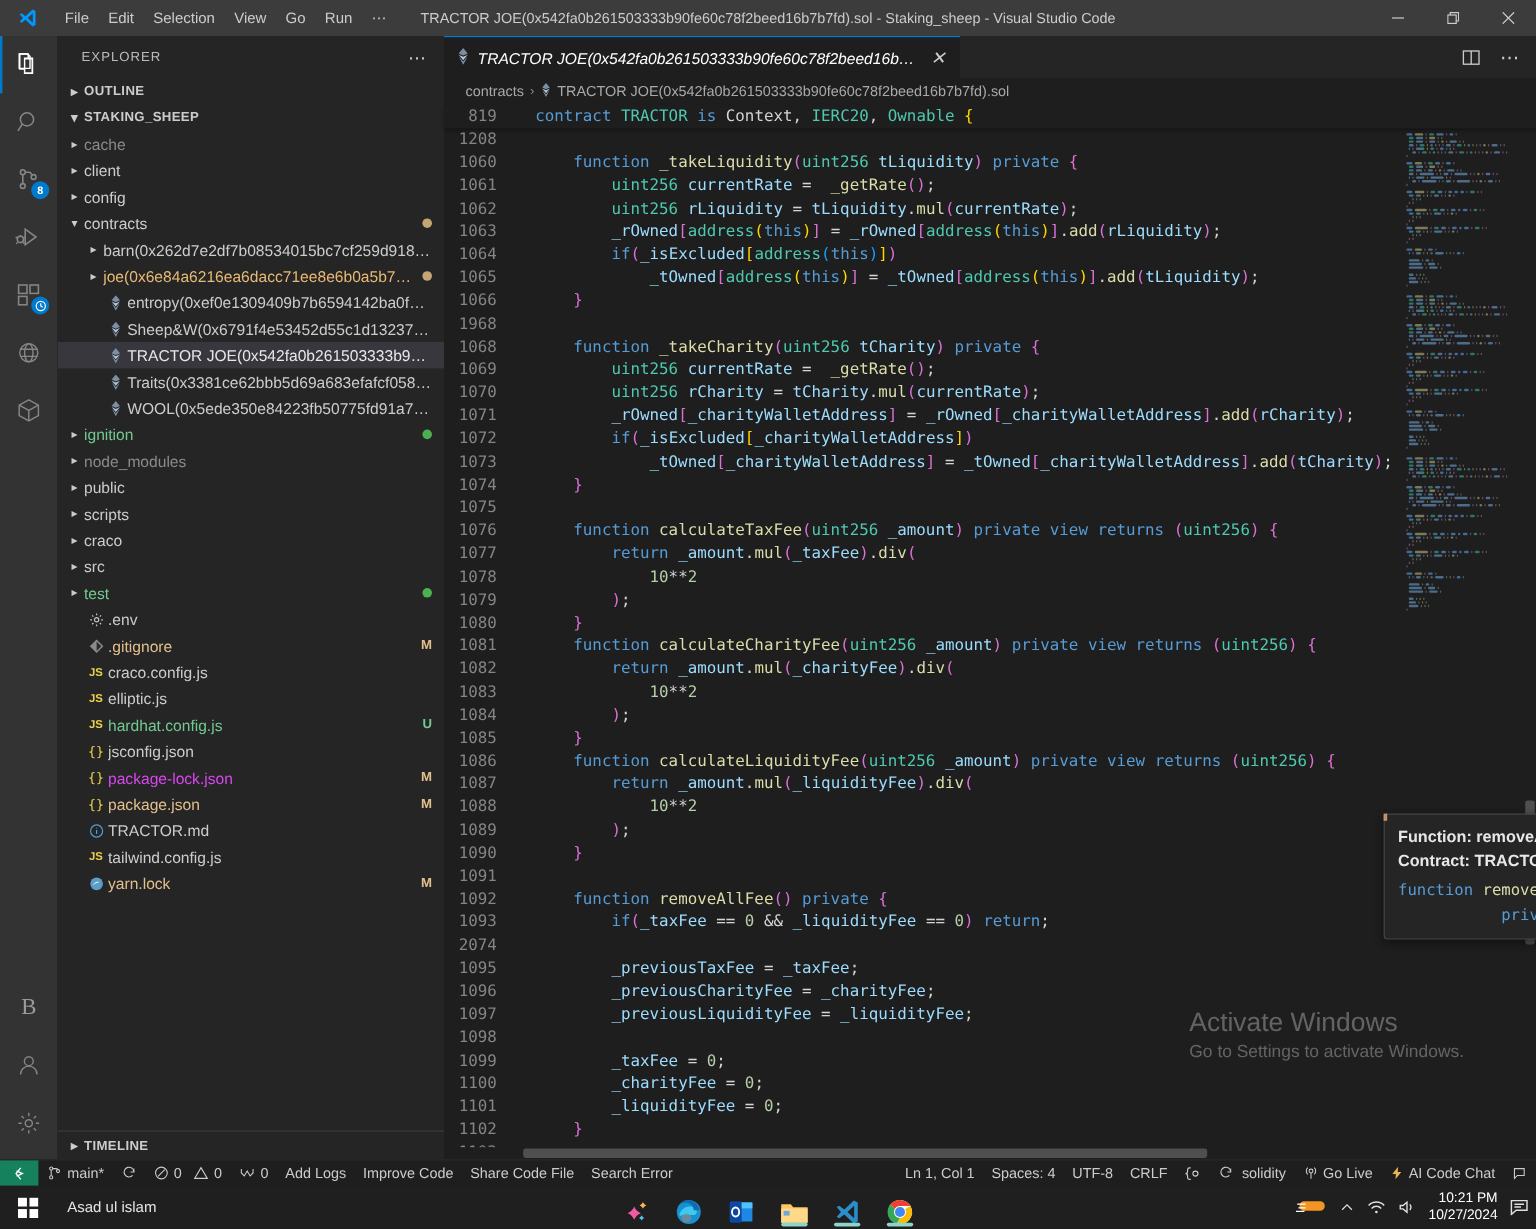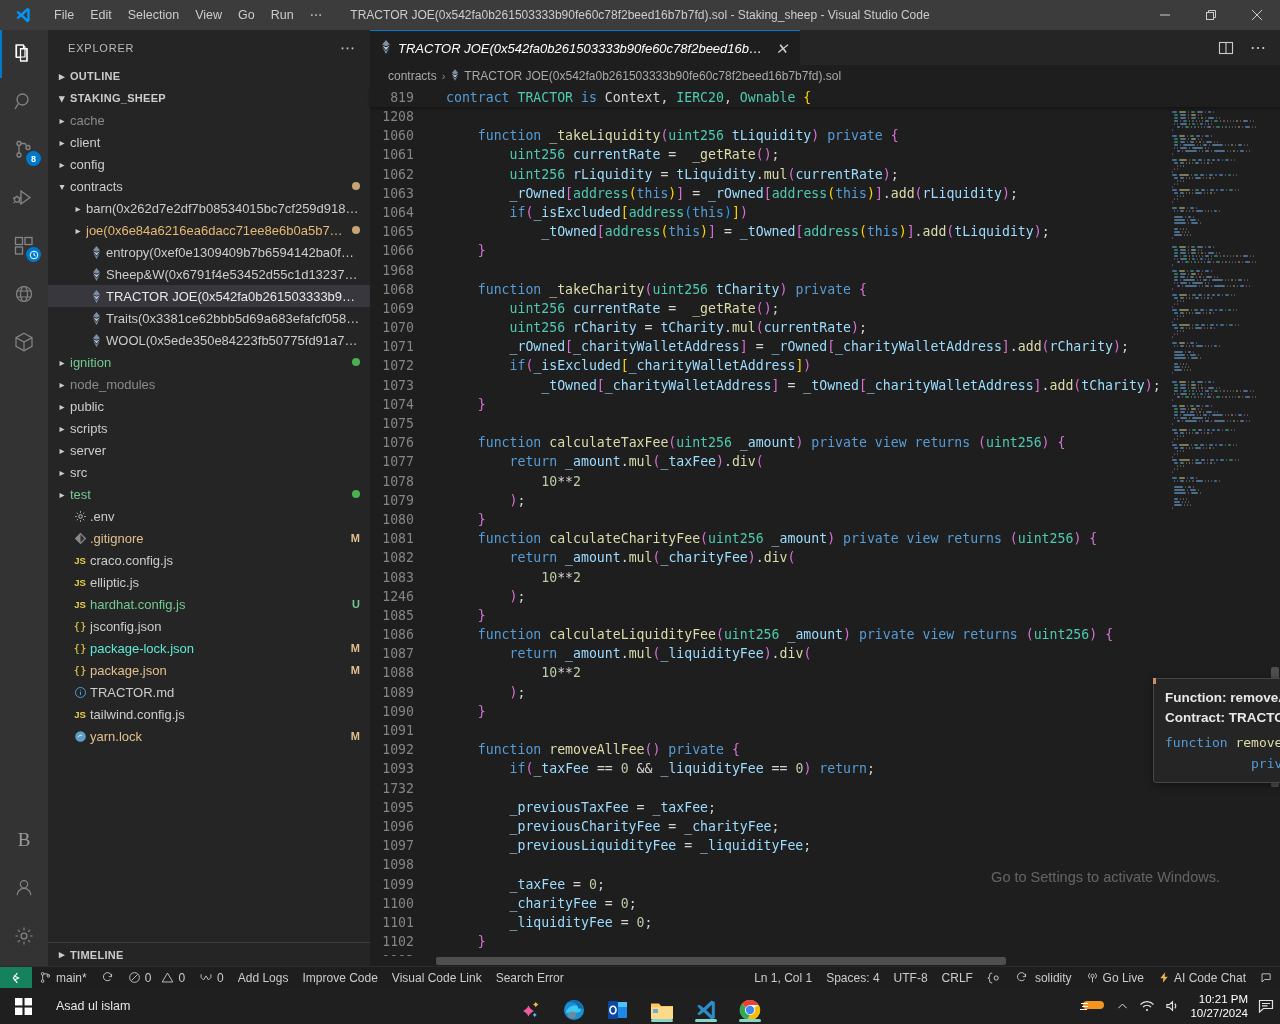--- a/index.html
+++ b/index.html
@@ -406,21 +406,21 @@
           <div class="trow" style="padding-left: 6px;">
             <span class="tw">▸</span>
             <span class="tlabel" style="color: rgb(204, 204, 204);">public</span>
           </div>
           <div class="trow" style="padding-left: 6px;">
             <span class="tw">▸</span>
             <span class="tlabel" style="color: rgb(204, 204, 204);">scripts</span>
           </div>
           <div class="trow" style="padding-left: 6px;">
             <span class="tw">▸</span>
-            <span class="tlabel" style="color: rgb(204, 204, 204);">server</span>
+            <span class="tlabel" style="color: rgb(204, 204, 204);">craco</span>
           </div>
           <div class="trow" style="padding-left: 6px;">
             <span class="tw">▸</span>
             <span class="tlabel" style="color: rgb(204, 204, 204);">src</span>
           </div>
           <div class="trow" style="padding-left: 6px;">
             <span class="tw">▸</span>
             <span class="tlabel" style="color: rgb(115, 201, 145);">test</span>
             <span class="dot" style="background: rgb(76, 175, 80);"></span>
           </div>
@@ -472,21 +472,21 @@
             <span class="ficon">
               <span style="color:#e9d04b;font-size:11px;font-family:'DejaVu Sans Mono',monospace;">{}</span>
             </span>
             <span class="tlabel" style="color: rgb(204, 204, 204);">jsconfig.json</span>
           </div>
           <div class="trow" style="padding-left: 6px;">
             <span class="tw"></span>
             <span class="ficon">
               <span style="color:#e9d04b;font-size:11px;font-family:'DejaVu Sans Mono',monospace;">{}</span>
             </span>
-            <span class="tlabel" style="color: #5eead4;">package-lock.json</span>
+            <span class="tlabel" style="color: #d946ef;">package-lock.json</span>
             <span class="status" style="color: rgb(226, 192, 141);">M</span>
           </div>
           <div class="trow" style="padding-left: 6px;">
             <span class="tw"></span>
             <span class="ficon">
               <span style="color:#e9d04b;font-size:11px;font-family:'DejaVu Sans Mono',monospace;">{}</span>
             </span>
             <span class="tlabel" style="color: rgb(226, 192, 141);">package.json</span>
             <span class="status" style="color: rgb(226, 192, 141);">M</span>
           </div>
@@ -591,31 +591,31 @@
               <div class="cl"><span class="ln">1074</span><span class="ctext"><span class="plain">    </span><span class="paren1">}</span></span></div>
               <div class="cl"><span class="ln">1075</span><span class="ctext">&nbsp;</span></div>
               <div class="cl"><span class="ln">1076</span><span class="ctext"><span class="plain">    </span><span class="kw">function </span><span class="fn">calculateTaxFee</span><span class="paren1">(</span><span class="type">uint256</span><span class="var"> _amount</span><span class="paren1">)</span><span class="plain"> </span><span class="kw">private</span><span class="plain"> </span><span class="kw">view</span><span class="plain"> </span><span class="kw">returns</span><span class="plain"> </span><span class="paren1">(</span><span class="type">uint256</span><span class="paren1">)</span><span class="plain"> </span><span class="paren1">{</span></span></div>
               <div class="cl"><span class="ln">1077</span><span class="ctext"><span class="plain">        </span><span class="kw">return</span><span class="var"> _amount</span><span class="plain">.</span><span class="fn">mul</span><span class="paren1">(</span><span class="var">_taxFee</span><span class="paren1">)</span><span class="plain">.</span><span class="fn">div</span><span class="paren1">(</span></span></div>
               <div class="cl"><span class="ln">1078</span><span class="ctext"><span class="plain">            </span><span class="num">10</span><span class="plain">**</span><span class="num">2</span></span></div>
               <div class="cl"><span class="ln">1079</span><span class="ctext"><span class="plain">        </span><span class="paren1">)</span><span class="plain">;</span></span></div>
               <div class="cl"><span class="ln">1080</span><span class="ctext"><span class="plain">    </span><span class="paren1">}</span></span></div>
               <div class="cl"><span class="ln">1081</span><span class="ctext"><span class="plain">    </span><span class="kw">function </span><span class="fn">calculateCharityFee</span><span class="paren1">(</span><span class="type">uint256</span><span class="var"> _amount</span><span class="paren1">)</span><span class="plain"> </span><span class="kw">private</span><span class="plain"> </span><span class="kw">view</span><span class="plain"> </span><span class="kw">returns</span><span class="plain"> </span><span class="paren1">(</span><span class="type">uint256</span><span class="paren1">)</span><span class="plain"> </span><span class="paren1">{</span></span></div>
               <div class="cl"><span class="ln">1082</span><span class="ctext"><span class="plain">        </span><span class="kw">return</span><span class="var"> _amount</span><span class="plain">.</span><span class="fn">mul</span><span class="paren1">(</span><span class="var">_charityFee</span><span class="paren1">)</span><span class="plain">.</span><span class="fn">div</span><span class="paren1">(</span></span></div>
               <div class="cl"><span class="ln">1083</span><span class="ctext"><span class="plain">            </span><span class="num">10</span><span class="plain">**</span><span class="num">2</span></span></div>
-              <div class="cl"><span class="ln">1246</span><span class="ctext"><span class="plain">        </span><span class="paren1">)</span><span class="plain">;</span></span></div>
+              <div class="cl"><span class="ln">1084</span><span class="ctext"><span class="plain">        </span><span class="paren1">)</span><span class="plain">;</span></span></div>
               <div class="cl"><span class="ln">1085</span><span class="ctext"><span class="plain">    </span><span class="paren1">}</span></span></div>
               <div class="cl"><span class="ln">1086</span><span class="ctext"><span class="plain">    </span><span class="kw">function </span><span class="fn">calculateLiquidityFee</span><span class="paren1">(</span><span class="type">uint256</span><span class="var"> _amount</span><span class="paren1">)</span><span class="plain"> </span><span class="kw">private</span><span class="plain"> </span><span class="kw">view</span><span class="plain"> </span><span class="kw">returns</span><span class="plain"> </span><span class="paren1">(</span><span class="type">uint256</span><span class="paren1">)</span><span class="plain"> </span><span class="paren1">{</span></span></div>
               <div class="cl"><span class="ln">1087</span><span class="ctext"><span class="plain">        </span><span class="kw">return</span><span class="var"> _amount</span><span class="plain">.</span><span class="fn">mul</span><span class="paren1">(</span><span class="var">_liquidityFee</span><span class="paren1">)</span><span class="plain">.</span><span class="fn">div</span><span class="paren1">(</span></span></div>
               <div class="cl"><span class="ln">1088</span><span class="ctext"><span class="plain">            </span><span class="num">10</span><span class="plain">**</span><span class="num">2</span></span></div>
               <div class="cl"><span class="ln">1089</span><span class="ctext"><span class="plain">        </span><span class="paren1">)</span><span class="plain">;</span></span></div>
               <div class="cl"><span class="ln">1090</span><span class="ctext"><span class="plain">    </span><span class="paren1">}</span></span></div>
               <div class="cl"><span class="ln">1091</span><span class="ctext">&nbsp;</span></div>
               <div class="cl"><span class="ln">1092</span><span class="ctext"><span class="plain">    </span><span class="kw">function </span><span class="fn">removeAllFee</span><span class="paren1">()</span><span class="plain"> </span><span class="kw">private</span><span class="plain"> </span><span class="paren1">{</span></span></div>
               <div class="cl"><span class="ln">1093</span><span class="ctext"><span class="plain">        </span><span class="kw">if</span><span class="paren1">(</span><span class="var">_taxFee</span><span class="plain"> == </span><span class="num">0</span><span class="plain"> &amp;&amp; </span><span class="var">_liquidityFee</span><span class="plain"> == </span><span class="num">0</span><span class="paren1">)</span><span class="plain"> </span><span class="kw">return</span><span class="plain">;</span></span></div>
-              <div class="cl"><span class="ln">1732</span><span class="ctext">&nbsp;</span></div>
+              <div class="cl"><span class="ln">2074</span><span class="ctext">&nbsp;</span></div>
               <div class="cl"><span class="ln">1095</span><span class="ctext"><span class="plain">        </span><span class="var">_previousTaxFee</span><span class="plain"> = </span><span class="var">_taxFee</span><span class="plain">;</span></span></div>
               <div class="cl"><span class="ln">1096</span><span class="ctext"><span class="plain">        </span><span class="var">_previousCharityFee</span><span class="plain"> = </span><span class="var">_charityFee</span><span class="plain">;</span></span></div>
               <div class="cl"><span class="ln">1097</span><span class="ctext"><span class="plain">        </span><span class="var">_previousLiquidityFee</span><span class="plain"> = </span><span class="var">_liquidityFee</span><span class="plain">;</span></span></div>
               <div class="cl"><span class="ln">1098</span><span class="ctext">&nbsp;</span></div>
               <div class="cl"><span class="ln">1099</span><span class="ctext"><span class="plain">        </span><span class="var">_taxFee</span><span class="plain"> = </span><span class="num">0</span><span class="plain">;</span></span></div>
               <div class="cl"><span class="ln">1100</span><span class="ctext"><span class="plain">        </span><span class="var">_charityFee</span><span class="plain"> = </span><span class="num">0</span><span class="plain">;</span></span></div>
               <div class="cl"><span class="ln">1101</span><span class="ctext"><span class="plain">        </span><span class="var">_liquidityFee</span><span class="plain"> = </span><span class="num">0</span><span class="plain">;</span></span></div>
               <div class="cl"><span class="ln">1102</span><span class="ctext"><span class="plain">    </span><span class="paren1">}</span></span></div>
               <div class="cl"><span class="ln">1103</span><span class="ctext">&nbsp;</span></div>
             </div>
@@ -1685,20 +1685,21 @@
       </div>
 
       <div class="hover-widget">
         <div class="hw-line">Function: removeAllFee</div>
         <div class="hw-line">Contract: TRACTOR</div>
         <div class="hw-code"><span class="kw">function</span><span class="fn"> removeAllFee()</span>
 <span style="padding-left:86px;" class="kw">private</span></div>
       </div>
 
       <div class="watermark">
+        <div class="wm1">Activate Windows</div>
         <div class="wm2">Go to Settings to activate Windows.</div>
       </div>
     </div>
   </div>
 
   <div class="statusbar">
     <div class="sb-remote">
       <svg width="14" height="14" viewBox="0 0 16 16" fill="none" stroke="#ffffff" stroke-width="1.3">
           <path d="M9.5 2.5 5 8l4.5 5.5M5.5 5.5 11 8l-5.5 2.5"></path>
         </svg>
@@ -1730,21 +1731,21 @@
       <span>0</span>
     </div>
     <div class="sb-item">
       <svg width="14" height="13" viewBox="0 0 16 16" fill="none" stroke="#cccccc" stroke-width="1.1">
           <path d="M2 4v4l3 3 3-5 3 5 3-3V4"></path>
         </svg>
       <span>0</span>
     </div>
     <div class="sb-item">Add Logs</div>
     <div class="sb-item">Improve Code</div>
-    <div class="sb-item">Visual Code Link</div>
+    <div class="sb-item">Share Code File</div>
     <div class="sb-item">Search Error</div>
     <div class="sb-spacer"></div>
     <div class="sb-item">Ln 1, Col 1</div>
     <div class="sb-item">Spaces: 4</div>
     <div class="sb-item">UTF-8</div>
     <div class="sb-item">CRLF</div>
     <div class="sb-item">
       <svg width="14" height="14" viewBox="0 0 16 16" fill="none" stroke="#cccccc" stroke-width="1.1">
           <path d="M6 2.5H4.8A1.8 1.8 0 003 4.3V6a2 2 0 01-2 2 2 2 0 012 2v1.7a1.8 1.8 0 001.8 1.8H6"></path>
           <circle cx="10.5" cy="8" r="2.4"></circle>

